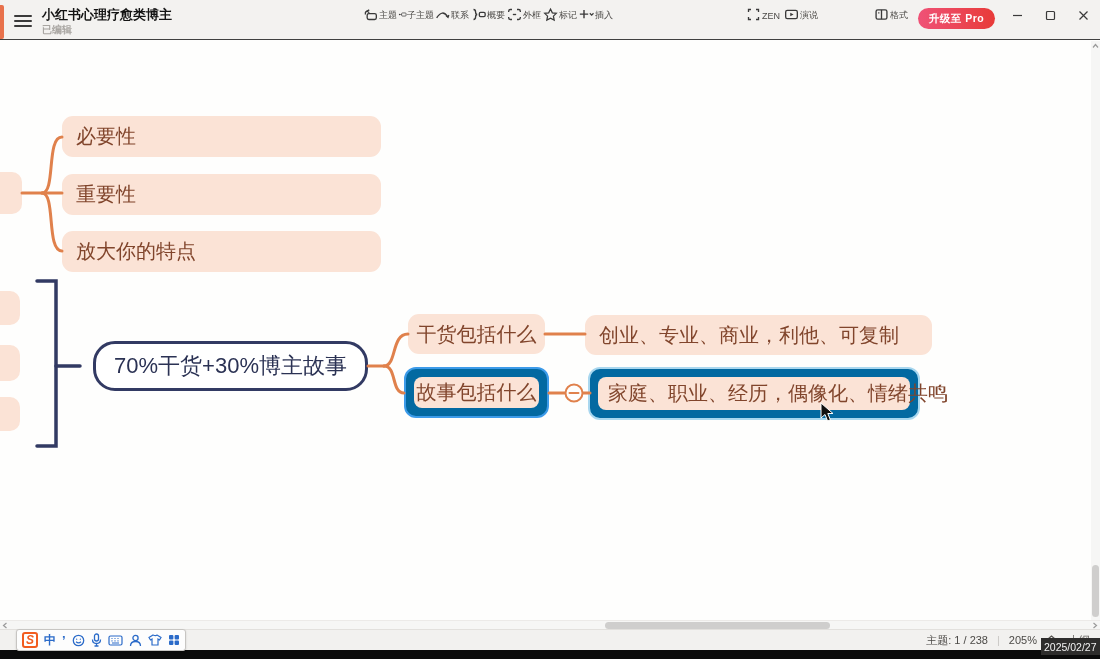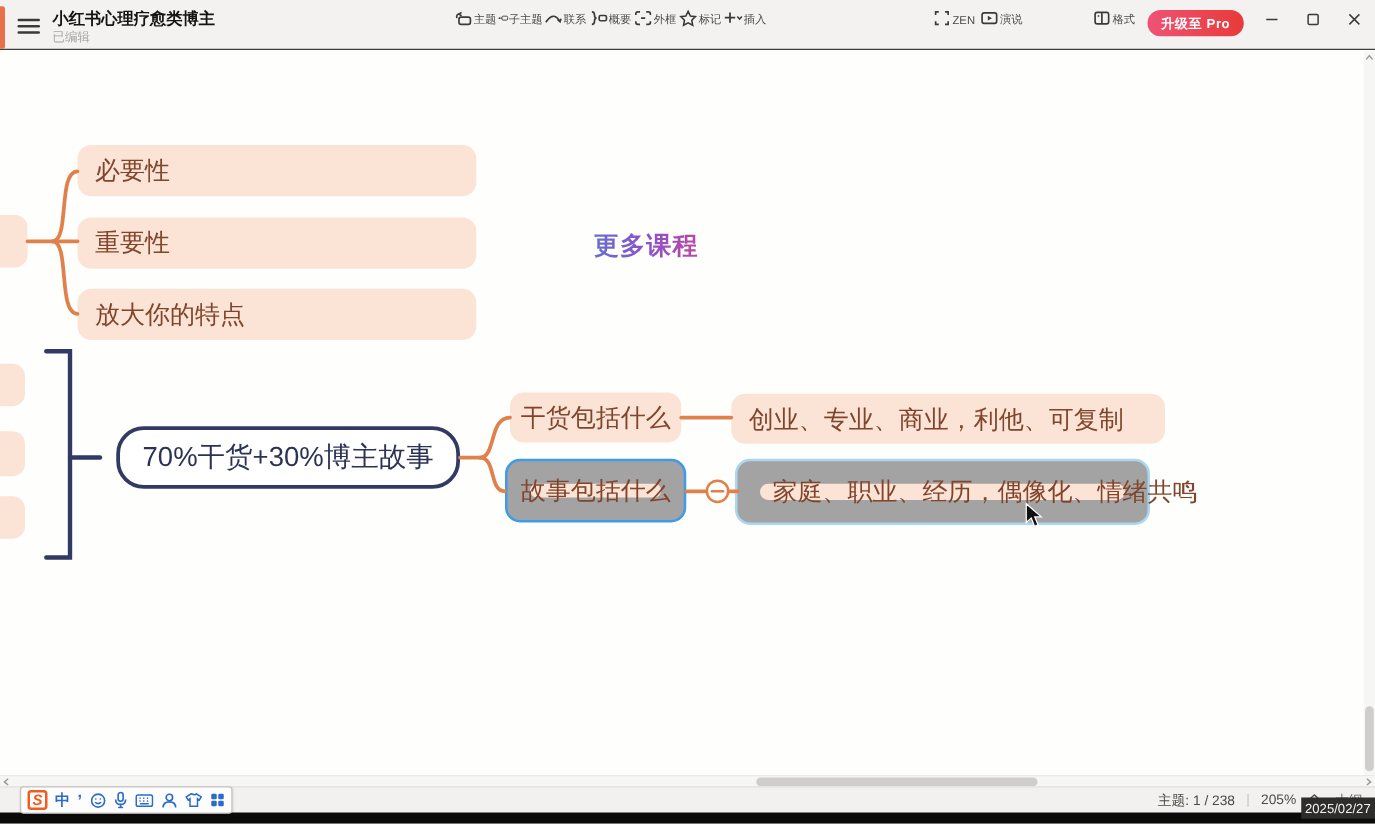--- a/index.html
+++ b/index.html
@@ -7,21 +7,21 @@
   body { font-family:"Liberation Sans","DejaVu Sans",sans-serif; position:relative; background:#fefefd; }
 
   
   .titlebar { position:absolute; left:0; top:0; width:1100px; height:40px;
               background:#f3f2f0; border-bottom:1px solid #404040; z-index:20; }
   .edge-sliver { position:absolute; left:0; top:5px; width:4px; height:34px;
                  background:#e8714b; border-radius:0 2px 2px 0; }
   .hamburger { position:absolute; left:14px; top:12px; width:18px; height:16px; cursor:pointer; }
   .hamburger span { display:block; height:2px; background:#3a3a3a; margin:3px 0; border-radius:1px; }
   .doc-title { position:absolute; left:42px; top:6px; font-size:13px; font-weight:bold; color:#141414; white-space:nowrap; }
-  .doc-subtitle { position:absolute; left:42px; top:23px; font-size:10px; color:#a9a6a2; }
+  .doc-subtitle { position:absolute; left:42px; top:23px; font-size:10px; color:#a9a6a2;font-weight:bold; }
 
   .tools-center { position:absolute; left:362px; top:3px; display:flex; }
   .tool { width:36px; display:flex; flex-direction:row; align-items:center; padding-top:3px; cursor:pointer; border-radius:4px; }
   .tool svg { width:17px; height:15px; }
   .tool .tlabel { font-size:9px; color:#4c4a47; margin-top:3px; white-space:nowrap; }
 
   .tools-right { position:absolute; left:745px; top:3px; display:flex; }
   .tool.wide { width:38px; }
   .tool-format { position:absolute; left:873px; top:3px; }
 
@@ -38,21 +38,21 @@
 
   .node { position:absolute; display:flex; align-items:center; font-size:20px; color:#81452c;
           background:#fbe3d6; border-radius:11px; cursor:pointer; white-space:nowrap; }
   .node.pad { padding:0 14px; }
   .stub { position:absolute; background:#fbe3d6; border-radius:0 10px 10px 0; cursor:pointer; }
 
   .central-node { position:absolute; left:93px; top:341px; width:275px; height:50px; background:#ffffff;
                   border:3.5px solid #323a63; border-radius:22px; display:flex; align-items:center; justify-content:center;
                   font-size:22px; font-weight:500; color:#2b3254; cursor:pointer; white-space:nowrap; }
 
-  .sel-wrap { position:absolute; background:#a3a3a3; border-radius:12px; padding:18px; cursor:pointer; }
+  .sel-wrap { position:absolute; background:#0369a1; border-radius:12px; padding:8px; cursor:pointer; }
   .sel-wrap .inner { width:100%; height:100%; background:#fbe3d6; border-radius:8px;
                      display:flex; align-items:center; font-size:20px; color:#81452c; white-space:nowrap; }
   .sel-blue { border:2.5px solid #3d9be9; }
   .sel-lightblue { border:2.5px solid #a9d7ef; }
 
   .watermark { position:absolute; left:452px; top:183px; width:130px; text-align:center; pointer-events:none; }
   .wm1 { font-size:20px; font-weight:bold; letter-spacing:1px;
          background:linear-gradient(90deg,#4f7fd6,#8c52c8,#d4418f); -webkit-background-clip:text; background-clip:text; color:transparent; }
   .wm2 { font-size:23px; font-weight:bold; font-style:italic; margin-top:1px;
          background:linear-gradient(90deg,#4a6fd0,#b14ab8,#e05a97); -webkit-background-clip:text; background-clip:text; color:transparent; }
@@ -259,21 +259,20 @@
       <span>故事包括什么</span>
     </div>
 </div>
 <div class="sel-wrap sel-lightblue" style="left:588px;top:367px;width:332px;height:53px;">
   <div class="inner" style="padding:0 10px;">
       <span>家庭、职业、经历，偶像化、情绪共鸣</span>
     </div>
 </div>
 
 <div class="watermark">
-  <div class="wm1">更多课程</div>
 </div>
 
 <svg class="cursor-arrow" width="15" height="22" viewBox="0 0 15 22">
   <path d="M1,1 L1,16 L5,12.5 L7.6,19 L10.4,17.8 L7.8,11.5 L13,11.5 Z" fill="#111" stroke="#fff" stroke-width="1"></path>
 </svg>
 
 <div class="hscroll">
   <svg class="scroll-arrow" style="left:2px;top:1px;" width="6" height="7" viewBox="0 0 6 7">
       <path d="M4.5 1 L1.5 3.5 L4.5 6" fill="none" stroke="#9a9a9a" stroke-width="1.2"></path>
     </svg>

